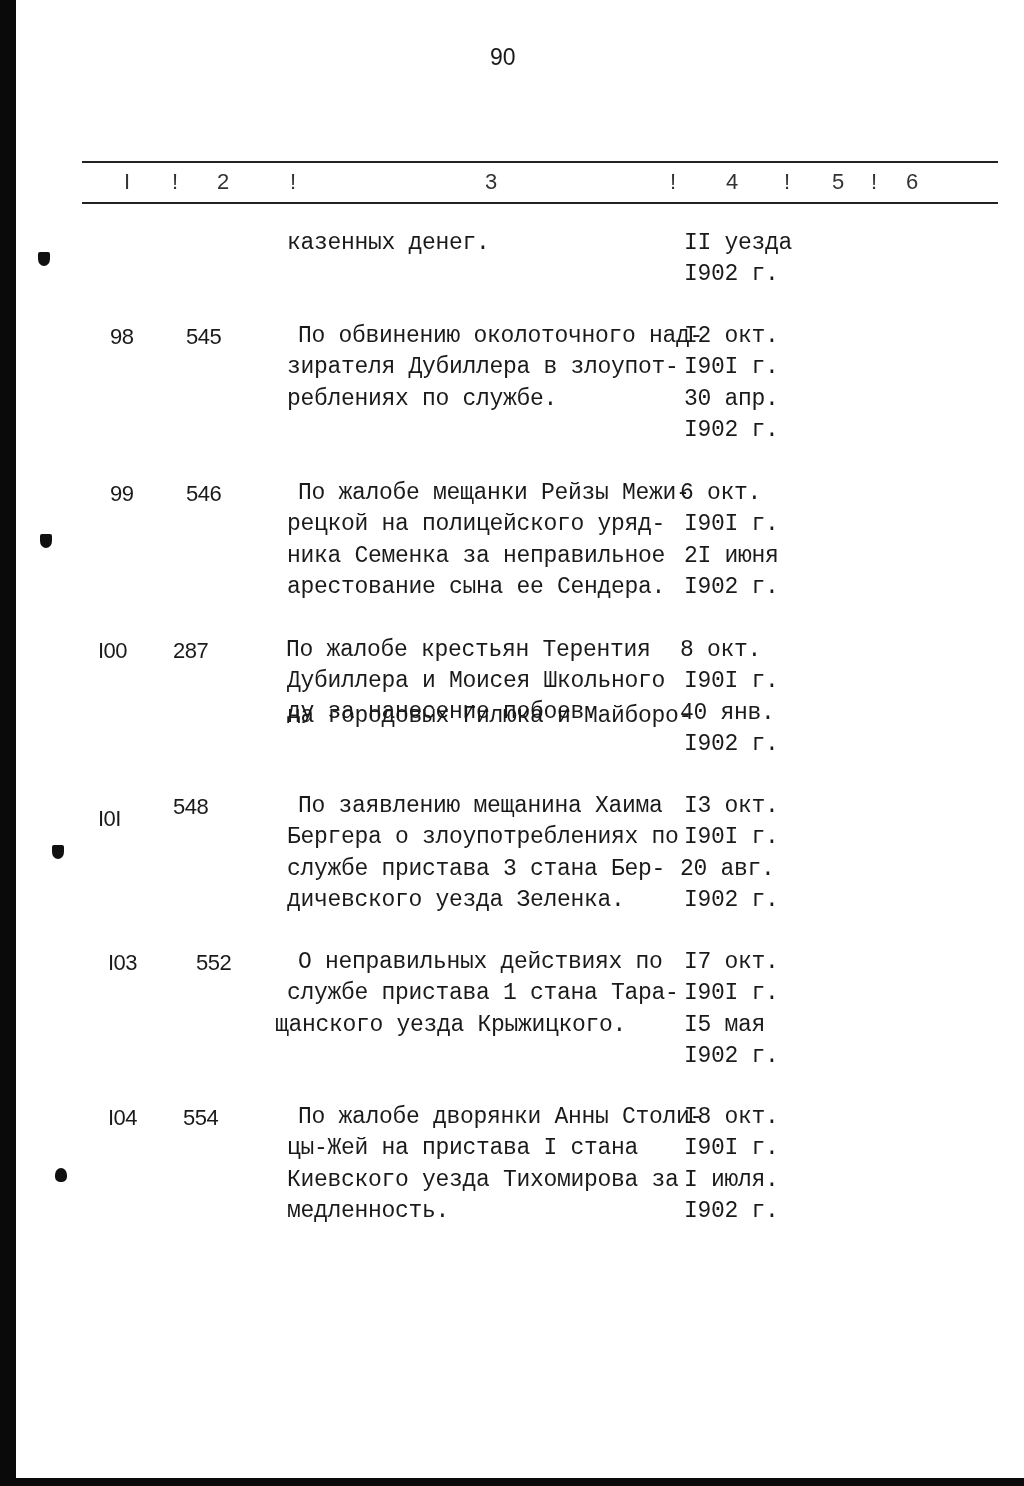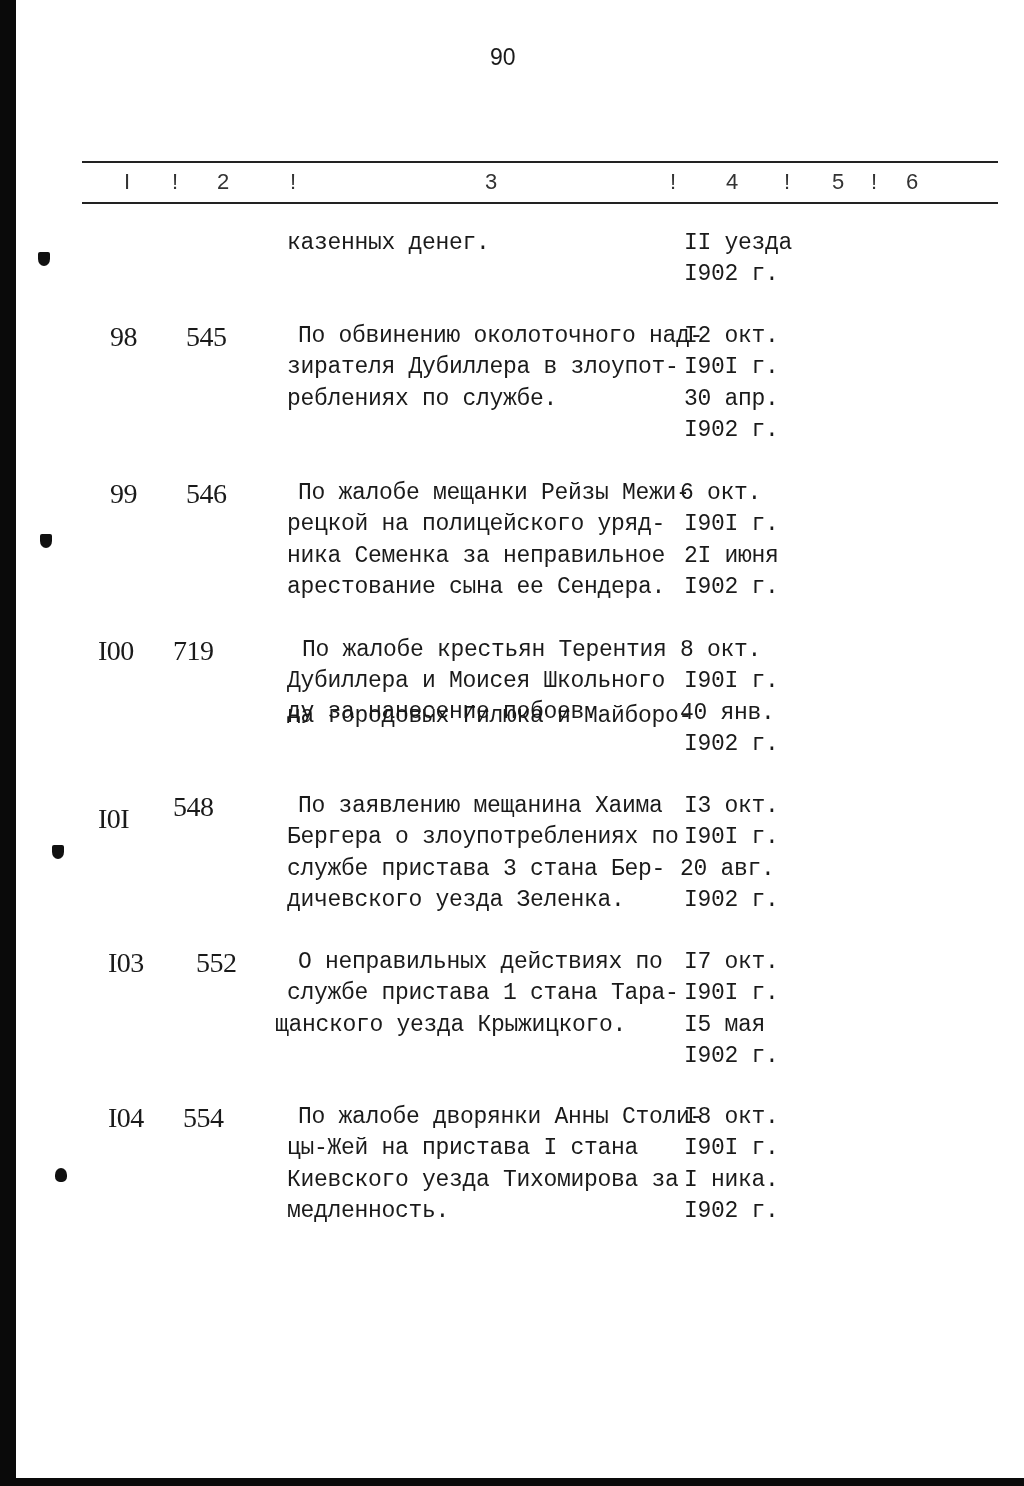--- a/index.html
+++ b/index.html
@@ -9,21 +9,21 @@
     font-family: "Liberation Mono", "DejaVu Sans Mono", monospace;
   }
   .left-edge { position: absolute; left: 0; top: 0; width: 16px; height: 1486px; background: #0a0a0a; }
   .bottom-edge { position: absolute; left: 0; top: 1478px; width: 1024px; height: 8px; background: #0a0a0a; }
   .page-number { position: absolute; left: 490px; top: 44px; font-family: "Liberation Sans", sans-serif; font-size: 23px; }
   .rule { position: absolute; left: 82px; width: 916px; height: 2px; background: #222; }
   .rule.top { top: 161px; }
   .rule.bottom { top: 202px; }
   .header-cell { position: absolute; top: 169px; font-family: "Liberation Sans", sans-serif; font-size: 22px; color: #333; }
   .text { position: absolute; font-size: 23px; letter-spacing: -0.3px; white-space: pre; line-height: 31.5px; }
-  .num { font-family: Liberation Serif, serif; font-size: 28px; letter-spacing: -0.5px; }
+  .num { font-family: Liberation Sans, sans-serif; font-size: 22px; letter-spacing: -0.5px; }
   .mark { position: absolute; width: 12px; height: 14px; background: #111; border-radius: 2px 2px 50% 50%; }
 </style>
 </head>
 <body>
 
 <div class="left-edge"></div>
 <div class="bottom-edge"></div>
 
 <div class="page-number">90</div>
 
@@ -67,22 +67,22 @@
   <div class="text" style="left:287px; top:541px">ника Семенка за неправильное</div>
   <div class="text" style="left:287px; top:572px">арестование сына ее Сендера.</div>
   <div class="text" style="left:680px; top:478px">6 окт.</div>
   <div class="text" style="left:684px; top:509px">I90I г.</div>
   <div class="text" style="left:684px; top:541px">2I июня</div>
   <div class="text" style="left:684px; top:572px">I902 г.</div>
 </div>
 
 <div>
   <div class="text num" style="left:98px; top:635px">I00</div>
-  <div class="text num" style="left:173px; top:635px">719</div>
-  <div class="text" style="left:302px; top:635px">По жалобе крестьян Терентия</div>
+  <div class="text num" style="left:173px; top:635px">287</div>
+  <div class="text" style="left:286px; top:635px">По жалобе крестьян Терентия</div>
   <div class="text" style="left:287px; top:666px">Дубиллера и Моисея Школьного</div>
   <div class="text" style="left:287px; top:701px">на городовых Гилюка и Майборо-</div>
   <div class="text" style="left:287px; top:697px">ду за нанесение побоев.</div>
   <div class="text" style="left:680px; top:635px">8 окт.</div>
   <div class="text" style="left:684px; top:666px">I90I г.</div>
   <div class="text" style="left:680px; top:698px">40 янв.</div>
   <div class="text" style="left:684px; top:729px">I902 г.</div>
 </div>
 
 <div>
@@ -112,20 +112,20 @@
 
 <div>
   <div class="text num" style="left:108px; top:1102px">I04</div>
   <div class="text num" style="left:183px; top:1102px">554</div>
   <div class="text" style="left:298px; top:1102px">По жалобе дворянки Анны Столи-</div>
   <div class="text" style="left:287px; top:1133px">цы-Жей на пристава I стана</div>
   <div class="text" style="left:287px; top:1165px">Киевского уезда Тихомирова за</div>
   <div class="text" style="left:287px; top:1196px">медленность.</div>
   <div class="text" style="left:684px; top:1102px">I8 окт.</div>
   <div class="text" style="left:684px; top:1133px">I90I г.</div>
-  <div class="text" style="left:684px; top:1165px">I ника.</div>
+  <div class="text" style="left:684px; top:1165px">I июля.</div>
   <div class="text" style="left:684px; top:1196px">I902 г.</div>
 </div>
 
 <div class="mark" style="left:38px; top:252px"></div>
 <div class="mark" style="left:40px; top:534px"></div>
 <div class="mark" style="left:52px; top:845px"></div>
 <div class="mark" style="left:55px; top:1168px; border-radius:50% 50% 40% 40%"></div>
 
 </body></html>

